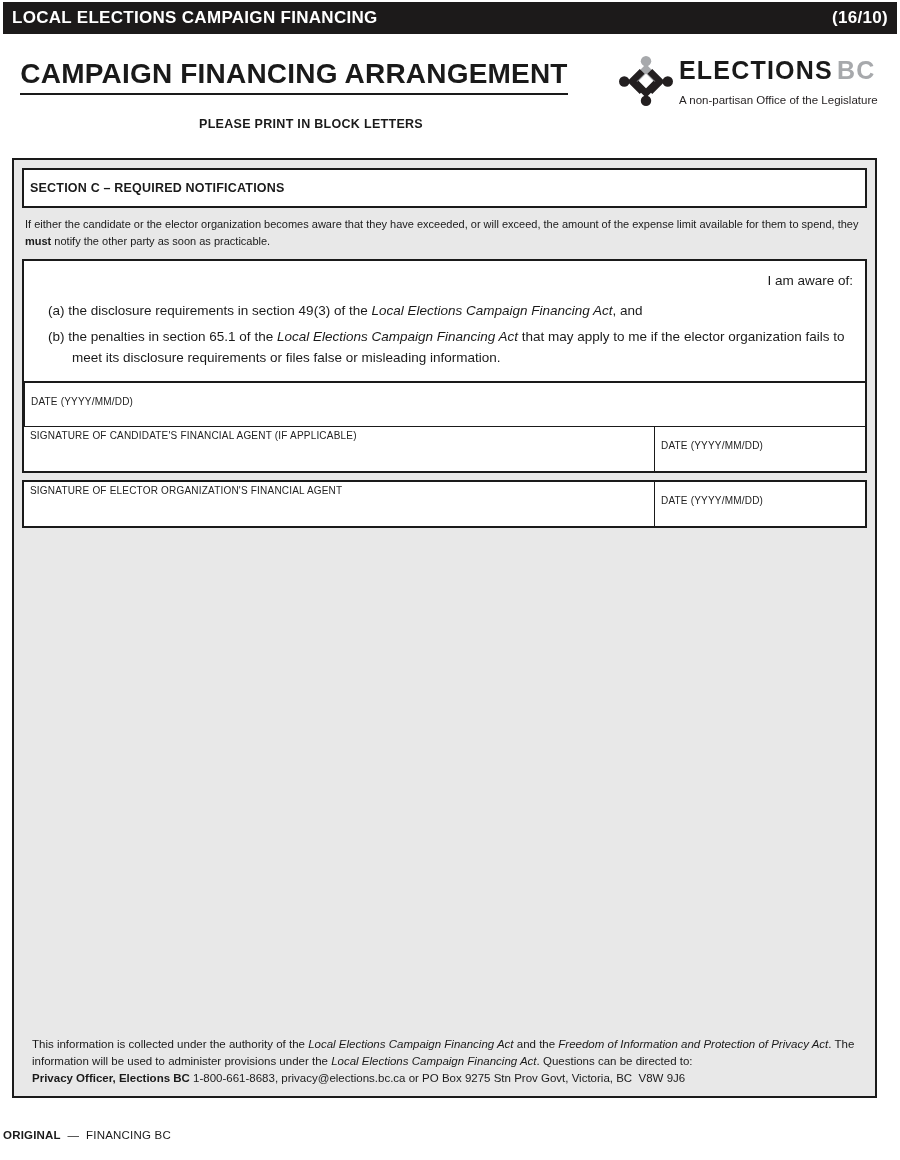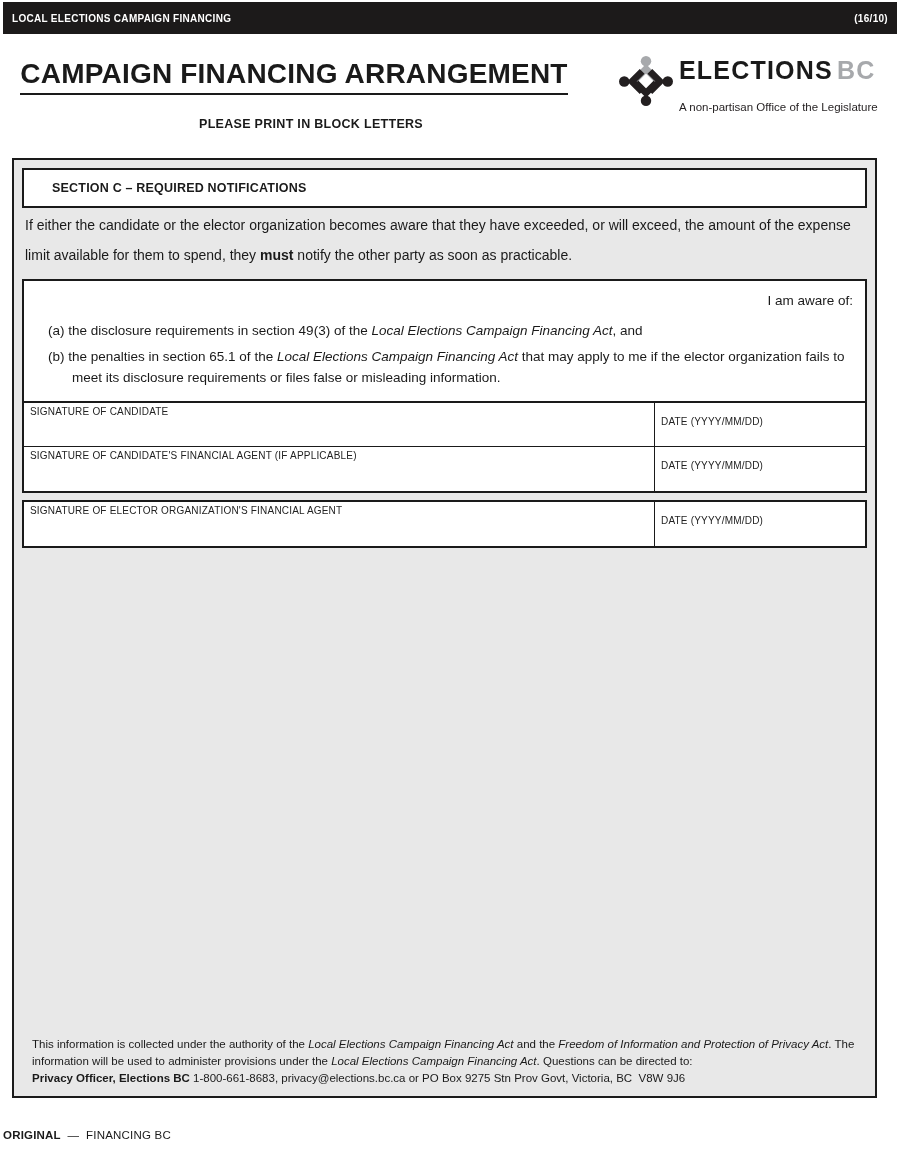--- a/index.html
+++ b/index.html
@@ -6,49 +6,49 @@
   body{
     width:900px;height:1160px;position:relative;
     font-family:"Liberation Sans", sans-serif;color:#1a1a1a;
     -webkit-font-smoothing:antialiased;
   }
   
   .topbar{
     position:absolute;left:3px;top:2px;width:894px;height:19px;
     background:#1c1a1a;color:#fff;box-sizing:border-box;
     display:flex;justify-content:space-between;align-items:center;
-    padding:16px 9px;font-size:10px;font-weight:bold;letter-spacing:.3px;
+    padding:16px 9px;font-size:17px;font-weight:bold;letter-spacing:.3px;
   }
   
   .title-wrap{position:absolute;left:0;top:58px;width:588px;text-align:center;}
   .page-title{
     display:inline-block;font-size:28px;font-weight:bold;letter-spacing:.2px;
     border-bottom:2px solid #1a1a1a;padding-bottom:3px;
   }
   .block-letters{
     position:absolute;left:0;top:117px;width:622px;text-align:center;
     font-size:12.5px;font-weight:bold;letter-spacing:.3px;
   }
   .logo{position:absolute;left:617px;top:53px;display:flex;align-items:flex-start;}
   .logo-mark{width:58px;height:54px;flex:0 0 auto;}
   .logo-text{margin-left:4px;margin-top:4px;}
   .logo-word{font-size:25px;font-weight:bold;letter-spacing:1.2px;line-height:26px;white-space:nowrap;}
   .logo-word .bc{color:#a7a9ac;margin-left:4px;}
-  .logo-tagline{font-size:11.5px;color:#231f20;margin-top:18px;white-space:nowrap;}
+  .logo-tagline{font-size:11.5px;color:#231f20;margin-top:11px;white-space:nowrap;}
   
   .mainbox{
     position:absolute;left:12px;top:158px;width:865px;height:940px;
     box-sizing:border-box;border:2px solid #1a1a1a;background:#e8e8e8;
   }
   .secc-head{
     margin:8px 8px 0 8px;background:#fff;border:2px solid #1a1a1a;
-    padding:11px 28px;font-size:12.5px;font-weight:bold;letter-spacing:.2px;
+    padding:11px 6px;font-size:12.5px;font-weight:bold;letter-spacing:.2px;
   }
   .intro{
-    margin:2px 11px 9px 11px;font-size:14px;line-height:30px;
+    margin:8px 11px 9px 11px;font-size:11px;line-height:17px;
   }
   .aware-block{
     margin:0 8px;background:#fff;border:2px solid #1a1a1a;
   }
   .aware-content{padding:9px 12px 13px 12px;font-size:13.5px;line-height:21px;}
   .aware-lead{margin-bottom:9px;text-align:right;}
   .aware-item{padding-left:24px;text-indent:-24px;margin-top:5px;margin-left:12px;}
   .sig-row{display:flex;border-top:1.5px solid #1a1a1a;height:45px;box-sizing:border-box;background:#fff;}
   .sig-row.first{border-top:2px solid #1a1a1a;}
   .sig-cell{width:630px;box-sizing:border-box;padding:3px 6px;}
@@ -110,23 +110,20 @@
   <div class="intro"><span>If either the candidate or the elector organization becomes aware that they have exceeded, or will exceed, the amount of the expense limit available for them to spend, they </span><span style="font-weight: bold;">must</span><span> notify the other party as soon as practicable.</span></div>
 
   <div class="aware-block">
     <div class="aware-content">
       <div class="aware-lead">I am aware of:</div>
       <div class="aware-item"><span>(a) the disclosure requirements in section 49(3) of the </span><span style="font-style: italic;">Local Elections Campaign Financing Act</span><span>, and</span></div>
       <div class="aware-item"><span>(b) the penalties in section 65.1 of the </span><span style="font-style: italic;">Local Elections Campaign Financing Act</span><span> that may apply to me if the elector organization fails to meet its disclosure requirements or files false or misleading information.</span></div>
     </div>
 
     <div class="sig-row first">
-      <div class="sig-cell">
-        <div class="cell-label">SIGNATURE OF CANDIDATE</div>
-      </div>
       <div class="date-cell">
         <div class="cell-label">DATE (YYYY/MM/DD)</div>
       </div>
     </div>
 
     <div class="sig-row">
       <div class="sig-cell">
         <div class="cell-label">SIGNATURE OF CANDIDATE'S FINANCIAL AGENT (IF APPLICABLE)</div>
       </div>
       <div class="date-cell">

